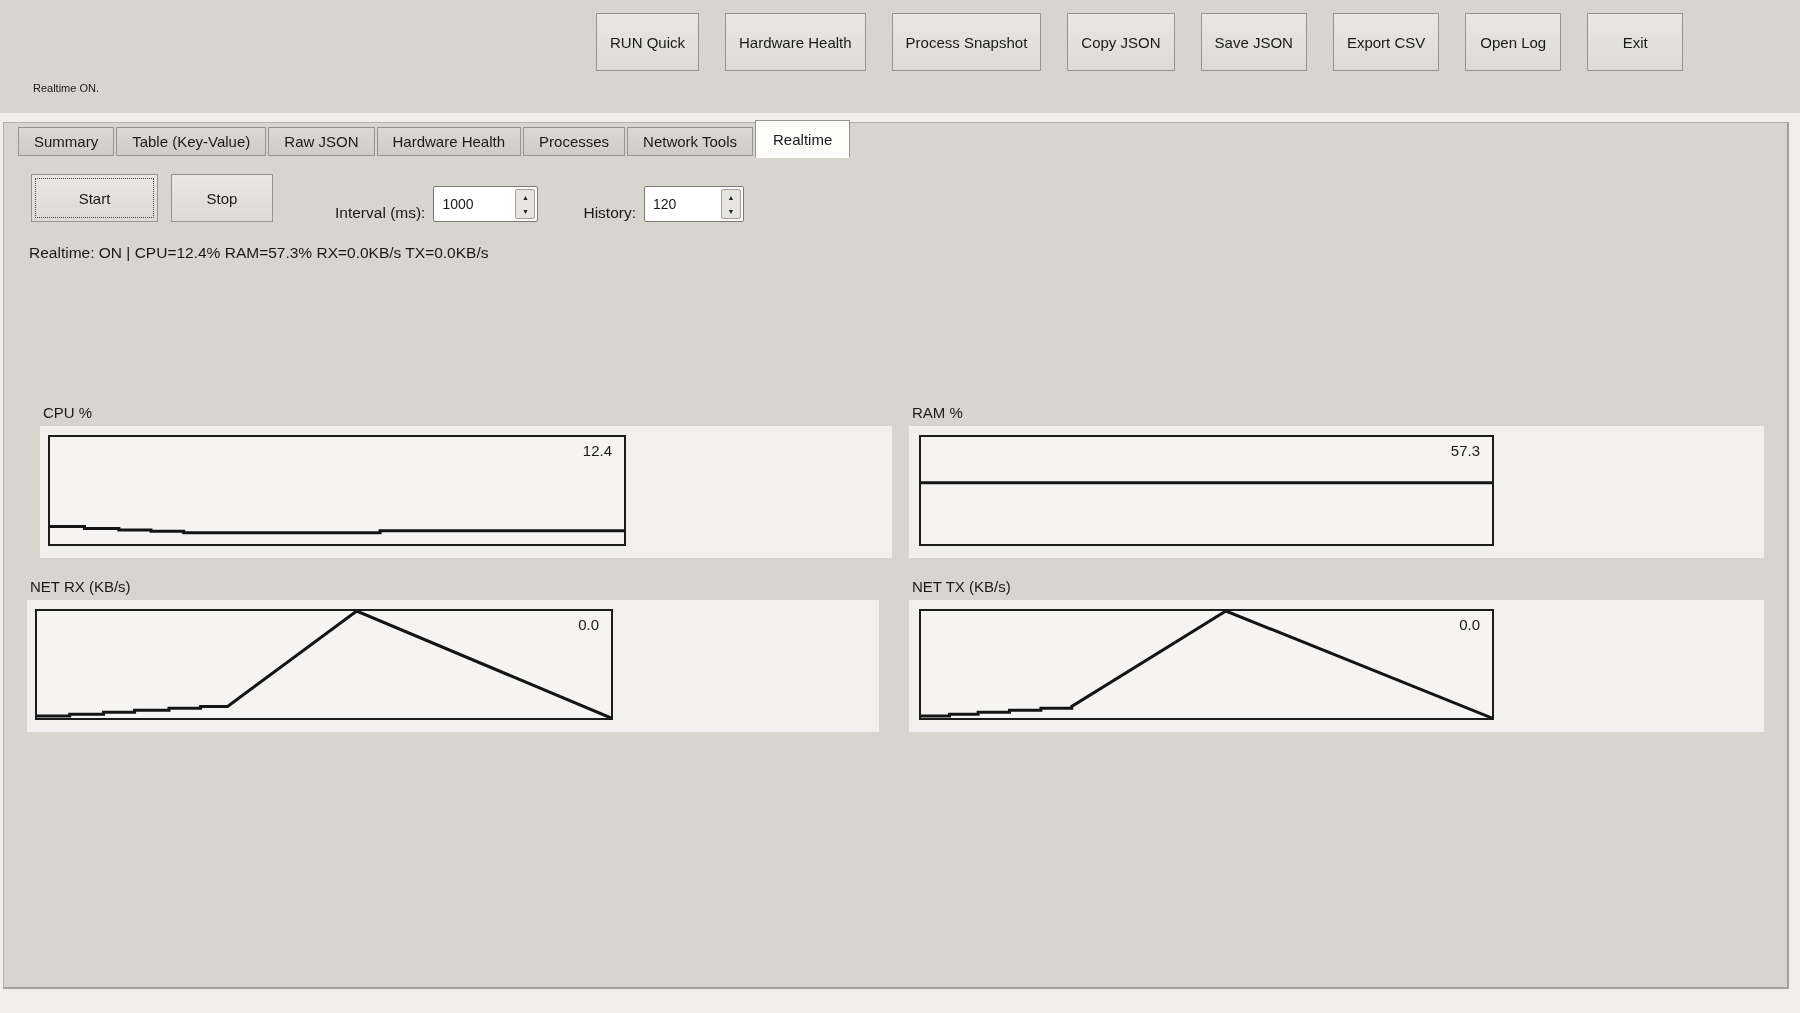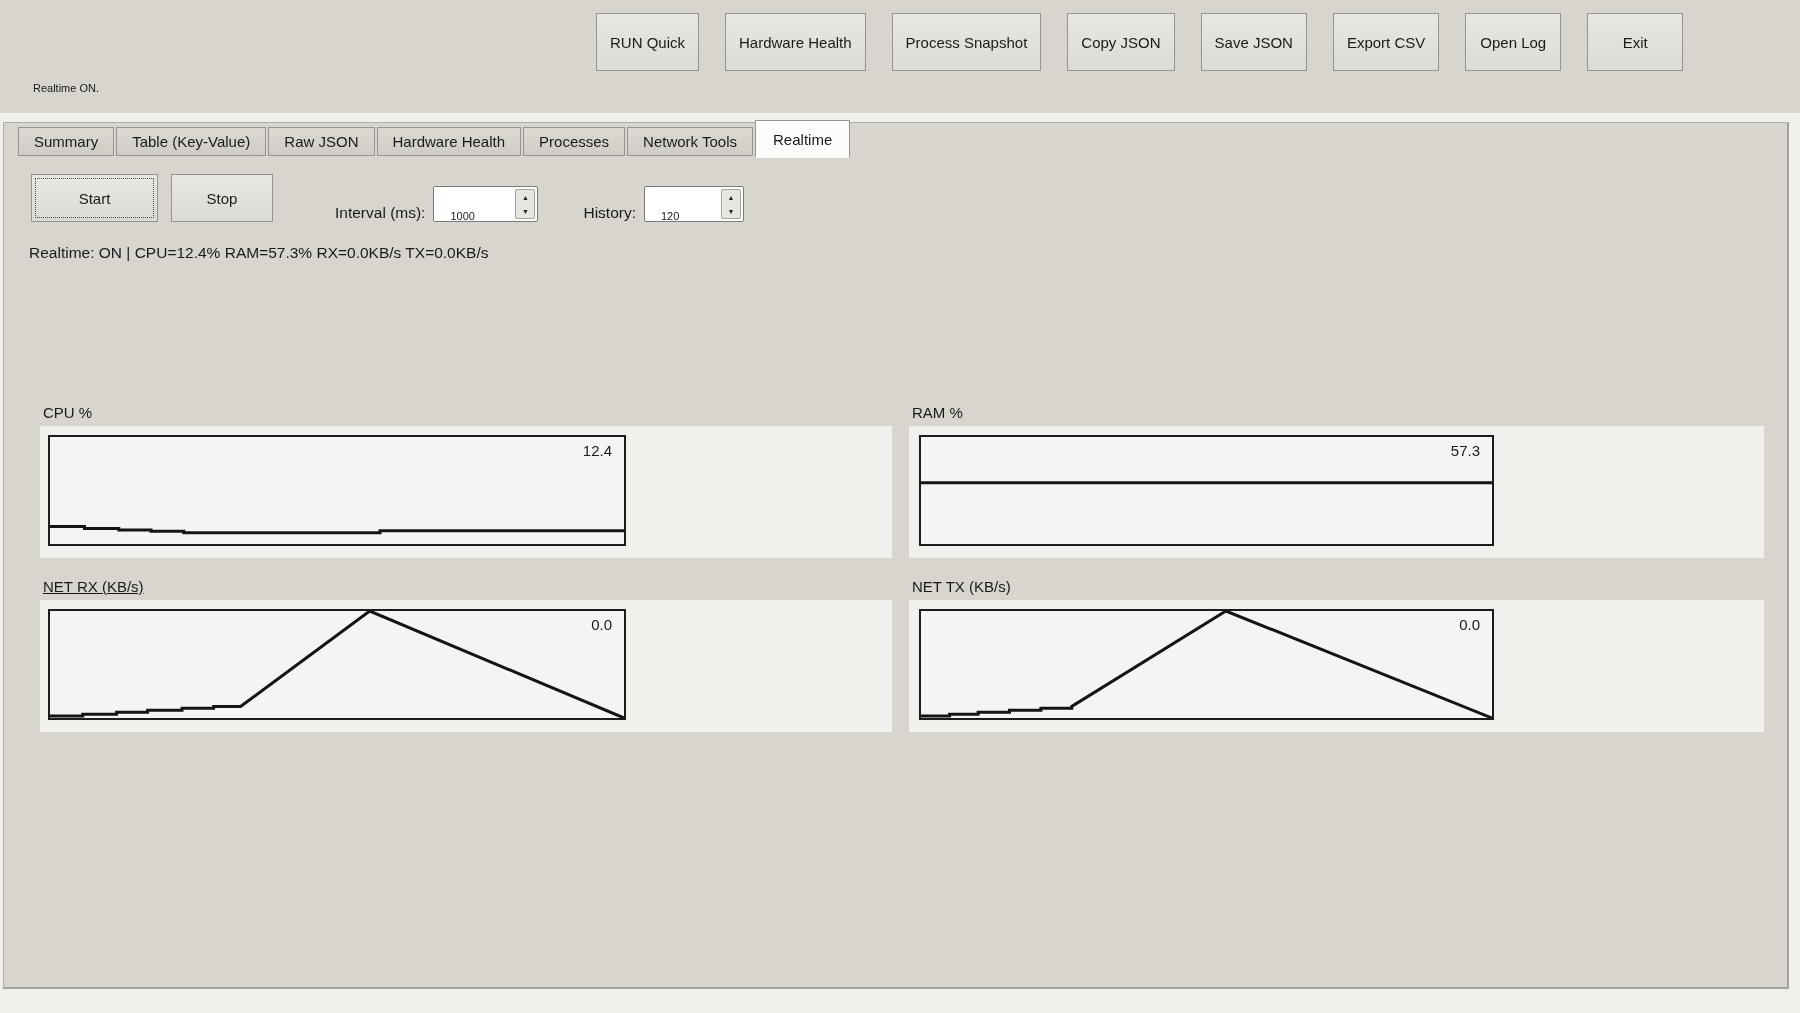--- a/index.html
+++ b/index.html
@@ -43,33 +43,33 @@
   .btn.start { width:127px; outline:1px dotted #4a4a4a; outline-offset:-5px; }
   .btn.stop  { width:102px; margin-left:13px; }
   .lbl { font-size:15.5px; white-space:nowrap; }
   .lbl.interval { margin-left:62px; }
   .lbl.history  { margin-left:45px; }
   .spin {
     margin-left:8px; width:105px; height:36px; background:#ffffff;
     border:1px solid #7d7b76; border-radius:2px; display:flex; cursor:text;
   }
   .spin.history-spin { width:100px; }
-  .spin-val { flex:1; font-size:11px; padding-left:16px; line-height:34px;margin-top:12px; }
+  .spin-val { flex:1; font-size:14px; padding-left:8px; line-height:34px; }
   .spin-btns {
     width:20px; margin:2px 2px 2px 0; border:1px solid #a3a19b; border-radius:2px;
     background:#e7e5e0; display:flex; flex-direction:column;
   }
   .spin-half { flex:1; display:flex; align-items:center; justify-content:center;
     font-size:7px; color:#222; cursor:pointer; line-height:1; }
   .rt-status { position:absolute; left:25px; top:121px; font-size:15.5px; }
   
   .cell { position:absolute; }
   .cell.cpu { left:36px;  top:281px; }
   .cell.ram { left:905px; top:281px; }
-  .cell.rx  { left:36px;  top:455px;text-decoration:underline; }
+  .cell.rx  { left:23px;  top:455px; }
   .cell.tx  { left:905px; top:455px; }
   .chart-title { font-size:15px; margin-left:3px; margin-bottom:5px; }
   .panel { width:852px; height:132px; background:#f1f0ed; position:relative; }
   .cell.ram .panel, .cell.tx .panel { width:855px; }
   .chart-box {
     position:absolute; left:8px; top:9px; width:578px; height:111px;
     background:#f5f4f2; border:2px solid #1c1c1c;padding-left:48px;
   }
   .cell.ram .chart-box, .cell.tx .chart-box { left:10px; width:575px; }
   .chart-box svg { position:absolute; left:0; top:0; width:100%; height:100%; display:block; }

